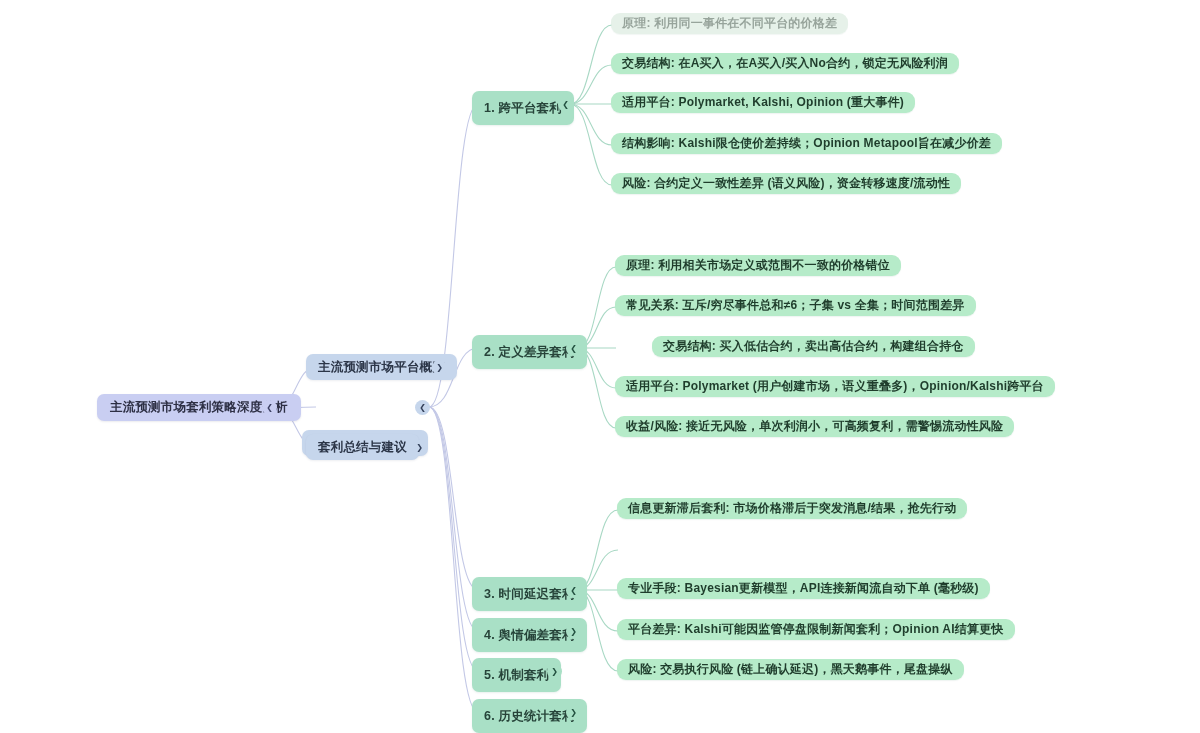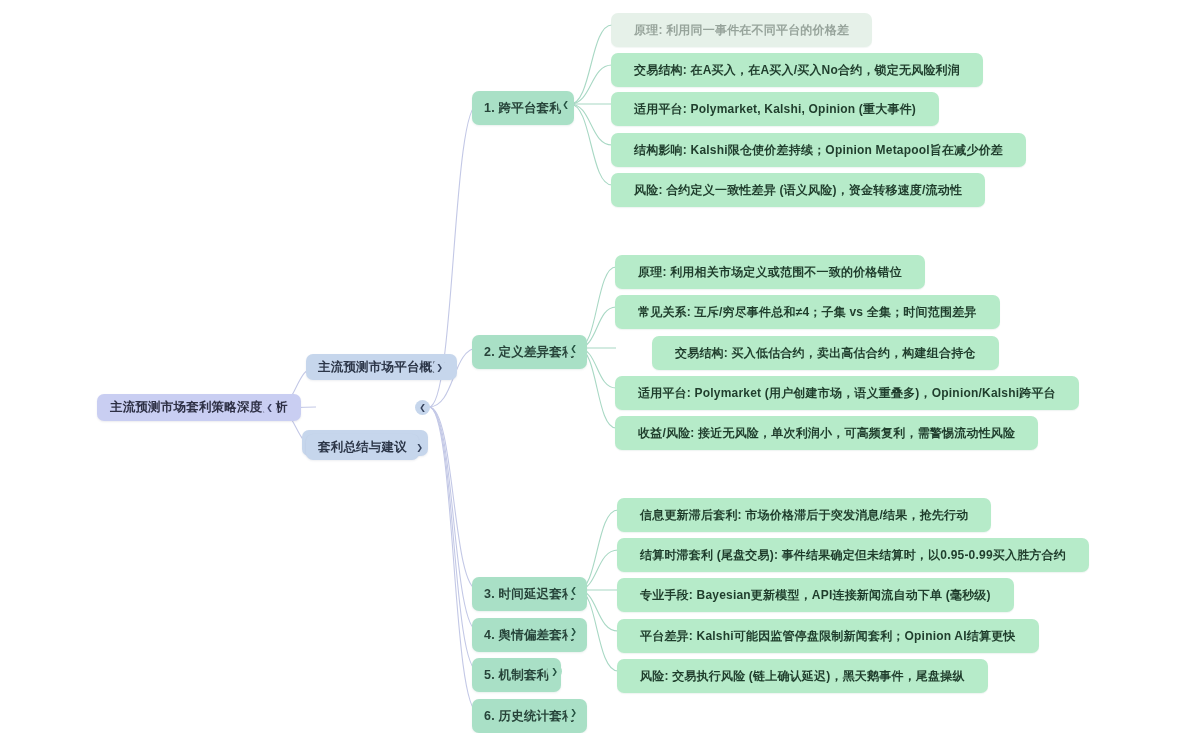--- a/index.html
+++ b/index.html
@@ -74,23 +74,24 @@
     height: 34px;
     box-shadow: 0 1px 2px rgba(50,110,85,.10);
   }
 
   
   .node.leaf {
     background: #b6ebc9;
     color: #1f3d2c;
     font-size: 12px;
     font-weight: 600;
-    padding: 0 23px;
-    height: 34px;
+    padding: 0 11px;
+    height: 21px;
     box-shadow: 0 1px 1px rgba(50,110,85,.08);
+    border-radius: 9px;
   }
   .node.leaf.faded {
     background: #dfeee3;
     color: #7b8b80;
     opacity: .78;
   }
 
   
   .toggle {
     position: absolute;
@@ -204,43 +205,40 @@
 
   <div class="node lvl3" style="left:472px; top:335px;">
     <span>2. 定义差异套利</span>
   </div>
   <div class="toggle green" style="left:566px; top:341px;">❮</div>
 
   <div class="node leaf" style="left:615px; top:255px;">
     <span>原理: 利用相关市场定义或范围不一致的价格错位</span>
   </div>
   <div class="node leaf" style="left:615px; top:295px;">
-    <span>常见关系: 互斥/穷尽事件总和≠4；子集 vs 全集；时间范围差异</span>
+    <span>常见关系: 互斥/穷尽事件总和≠6；子集 vs 全集；时间范围差异</span>
   </div>
   <div class="node leaf" style="left:615px; top:336px;margin-left:37px;">
     <span>交易结构: 买入低估合约，卖出高估合约，构建组合持仓</span>
   </div>
   <div class="node leaf" style="left:615px; top:376px;">
     <span>适用平台: Polymarket (用户创建市场，语义重叠多)，Opinion/Kalshi跨平台</span>
   </div>
   <div class="node leaf" style="left:615px; top:416px;">
     <span>收益/风险: 接近无风险，单次利润小，可高频复利，需警惕流动性风险</span>
   </div>
 
   <div class="node lvl3" style="left:472px; top:577px;">
     <span>3. 时间延迟套利</span>
   </div>
   <div class="toggle green" style="left:566px; top:583px;">❮</div>
 
   <div class="node leaf" style="left:617px; top:498px;">
     <span>信息更新滞后套利: 市场价格滞后于突发消息/结果，抢先行动</span>
   </div>
-  <div class="node leaf" style="left:617px; top:538px;">
-    <span>结算时滞套利 (尾盘交易): 事件结果确定但未结算时，以0.95-0.99买入胜方合约</span>
-  </div>
   <div class="node leaf" style="left:617px; top:578px;">
     <span>专业手段: Bayesian更新模型，API连接新闻流自动下单 (毫秒级)</span>
   </div>
   <div class="node leaf" style="left:617px; top:619px;">
     <span>平台差异: Kalshi可能因监管停盘限制新闻套利；Opinion AI结算更快</span>
   </div>
   <div class="node leaf" style="left:617px; top:659px;">
     <span>风险: 交易执行风险 (链上确认延迟)，黑天鹅事件，尾盘操纵</span>
   </div>
 

